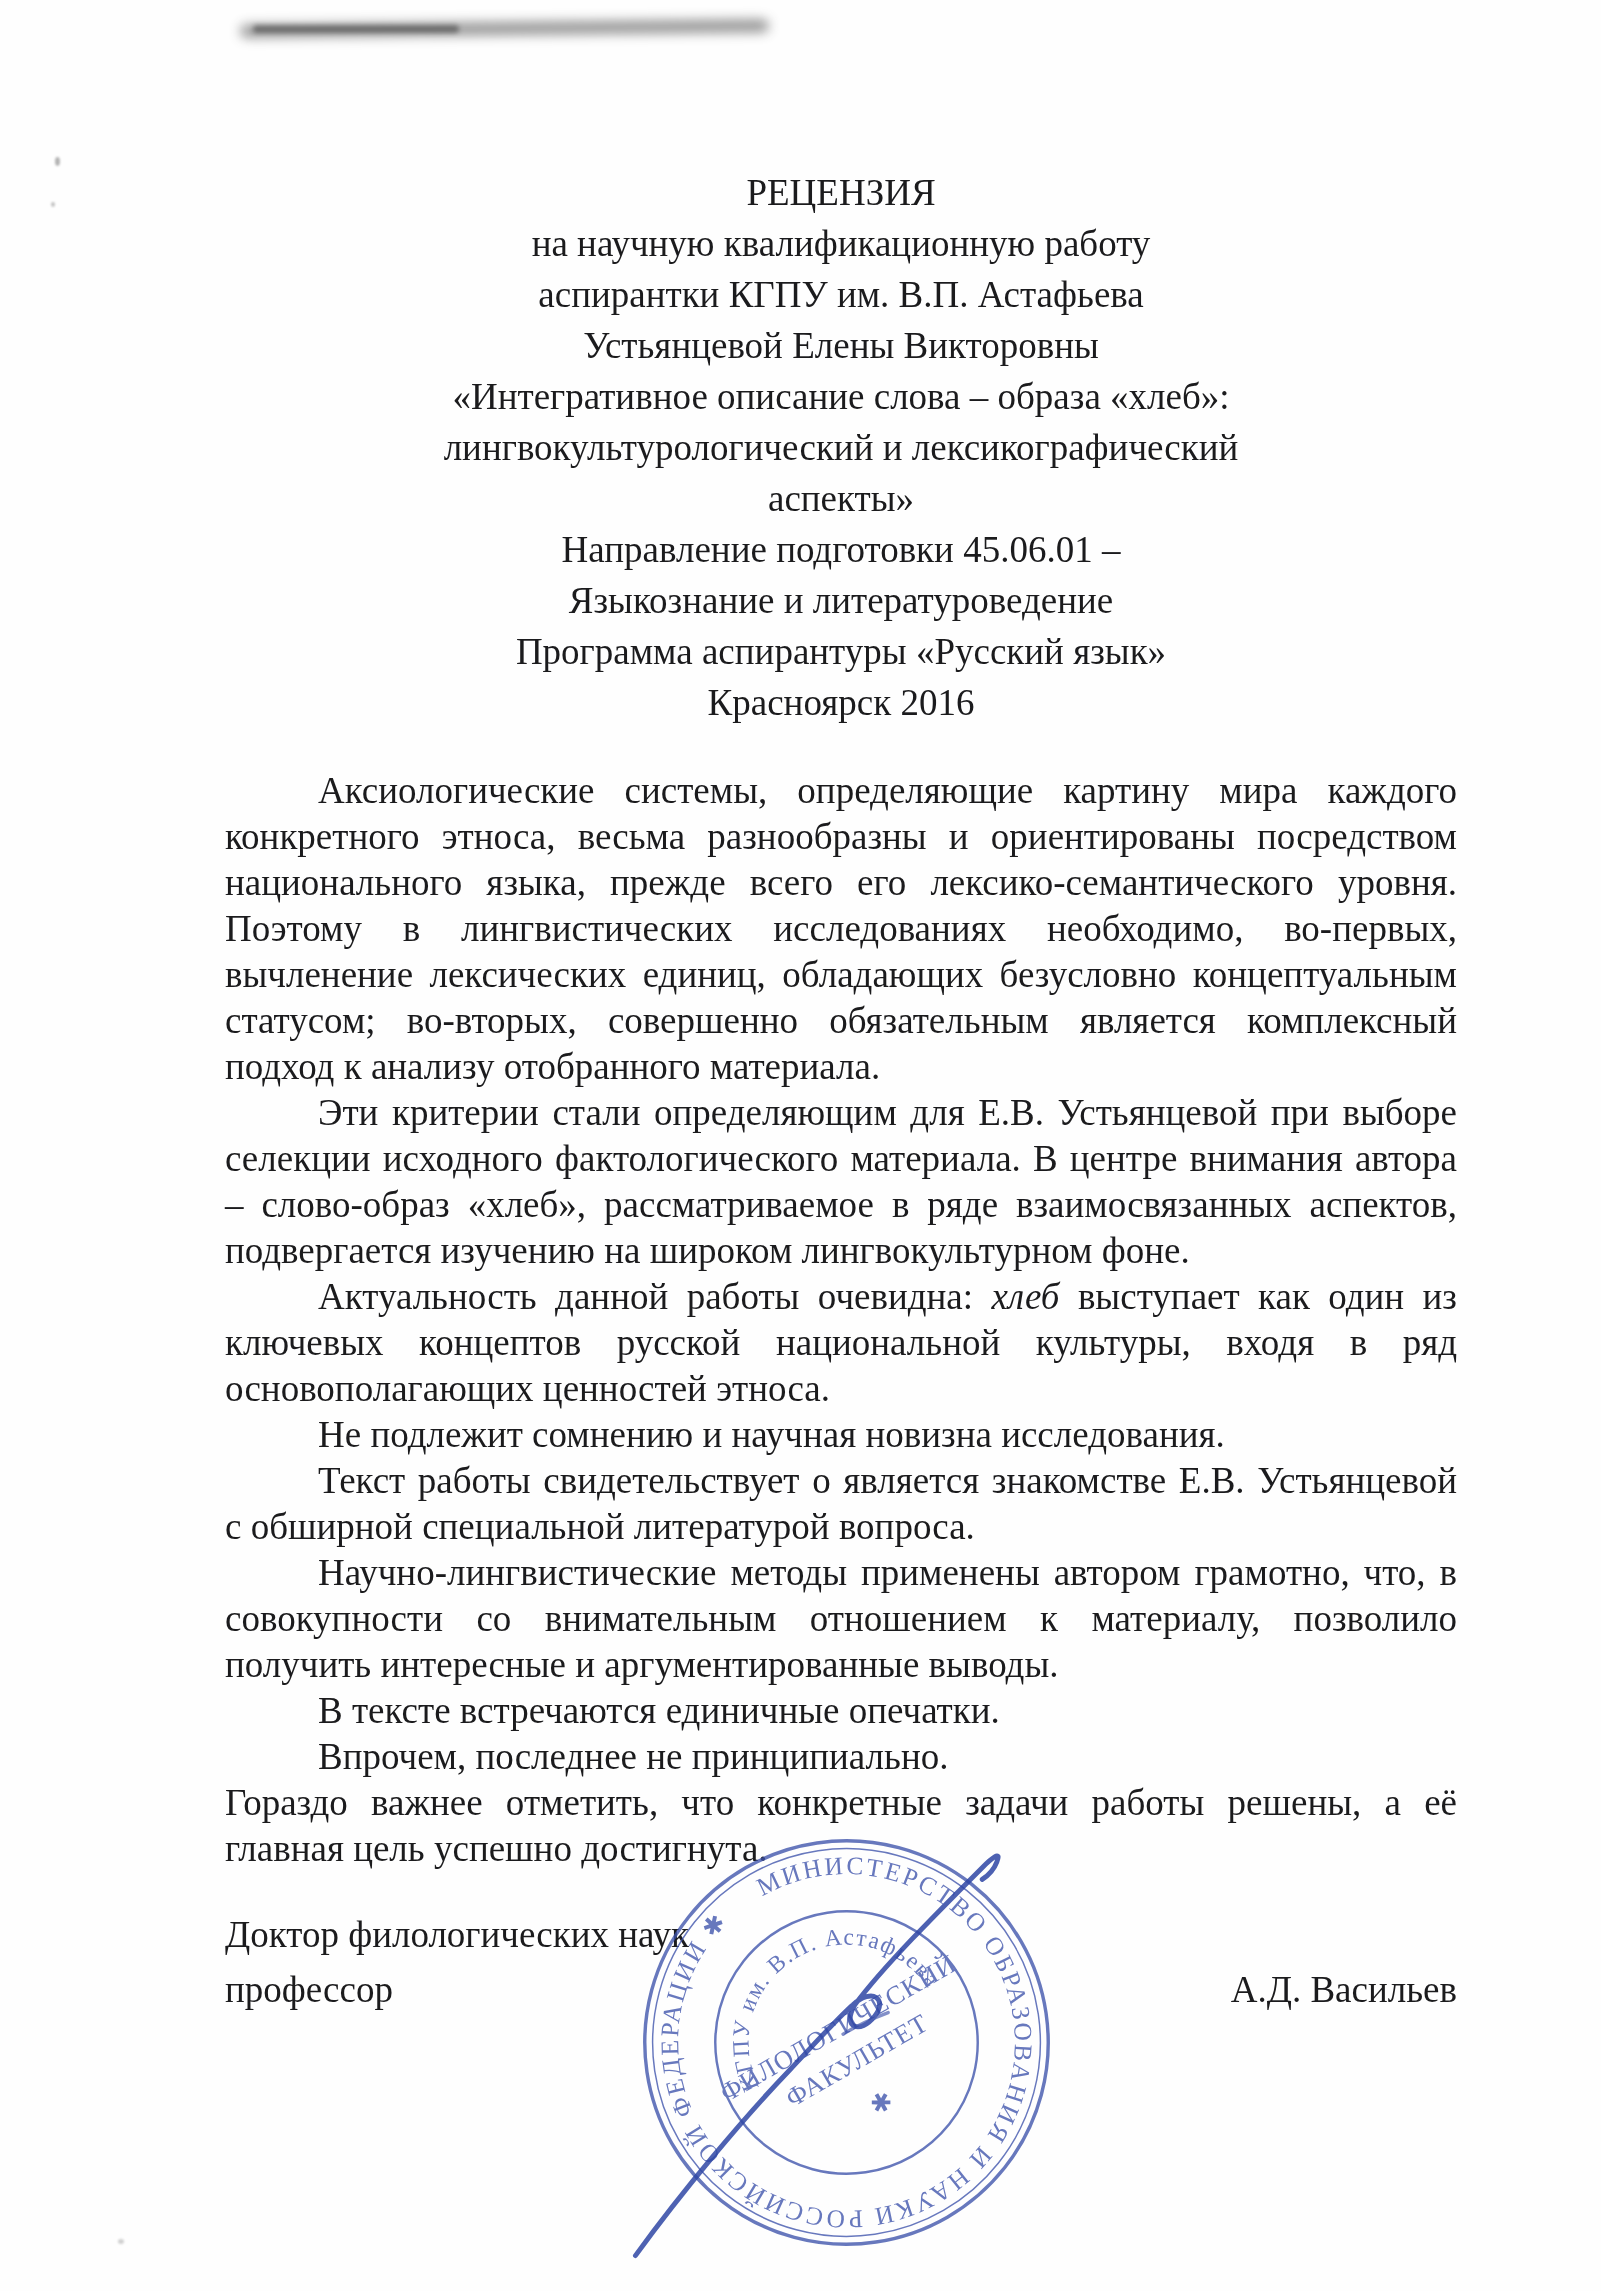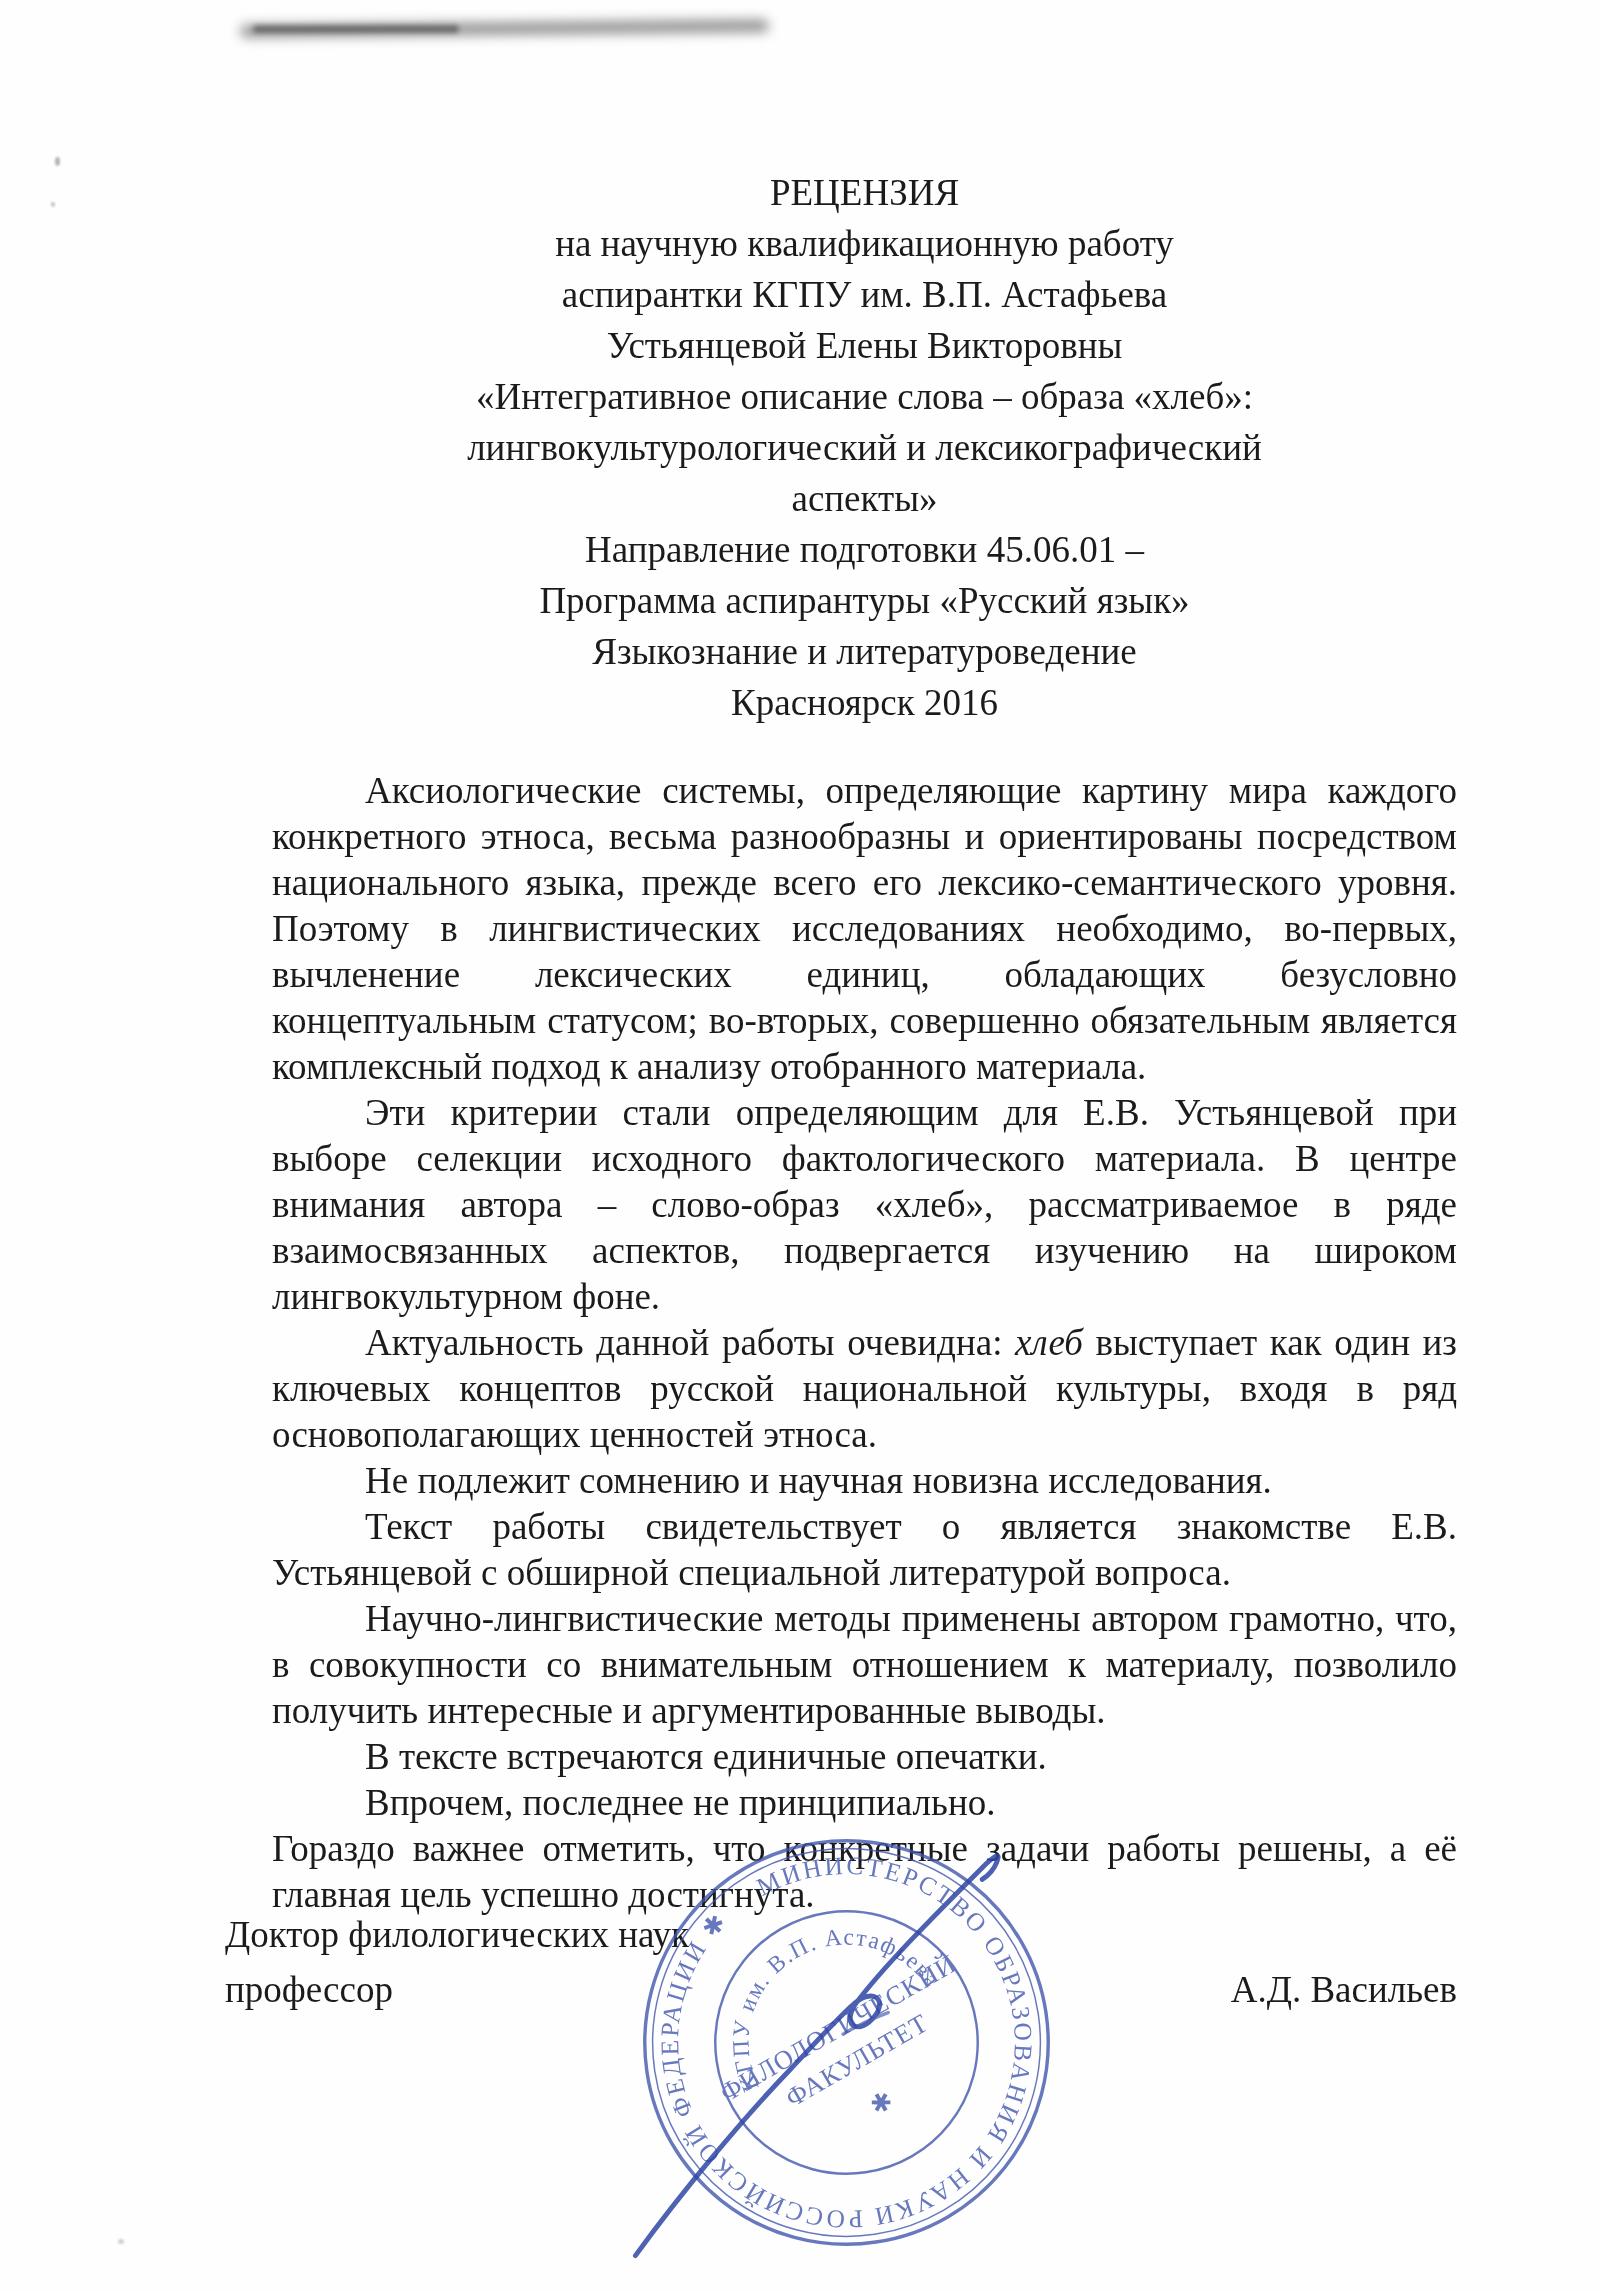--- a/index.html
+++ b/index.html
@@ -11,21 +11,20 @@
     background: #fefefe;
     overflow: hidden;
     font-family: "Liberation Serif", serif;
     color: #1b1b1d;
   }
   .content {
     position: absolute;
     left: 225px;
     right: 145px;
     top: 167px;
-    margin-left: 47px;
   }
   .header-block {
     text-align: center;
     font-size: 37px;
     line-height: 51px;
   }
   .body-block {
     margin-top: 40px;
     font-size: 37px;
     line-height: 46px;
@@ -97,22 +96,22 @@
 
     <div class="header-block">
       <div>РЕЦЕНЗИЯ</div>
       <div>на научную квалификационную работу</div>
       <div>аспирантки КГПУ им. В.П. Астафьева</div>
       <div>Устьянцевой Елены Викторовны</div>
       <div>«Интегративное описание слова – образа «хлеб»:</div>
       <div>лингвокультурологический и лексикографический</div>
       <div>аспекты»</div>
       <div>Направление подготовки 45.06.01 –</div>
+      <div>Языкознание и литературоведение</div>
       <div>Программа аспирантуры «Русский язык»</div>
-      <div>Языкознание и литературоведение</div>
       <div>Красноярск 2016</div>
     </div>
 
     <div class="body-block">
       <p class="para">Аксиологические системы, определяющие картину мира каждого конкретного этноса, весьма разнообразны и ориентированы посредством национального языка, прежде всего его лексико-семантического уровня. Поэтому в лингвистических исследованиях необходимо, во-первых, вычленение лексических единиц, обладающих безусловно концептуальным статусом; во-вторых, совершенно обязательным является комплексный подход к анализу отобранного материала.</p>
       <p class="para">Эти критерии стали определяющим для Е.В. Устьянцевой при выборе селекции исходного фактологического материала. В центре внимания автора – слово-образ «хлеб», рассматриваемое в ряде взаимосвязанных аспектов, подвергается изучению на широком лингвокультурном фоне.</p>
       <p class="para"><span>Актуальность данной работы очевидна: </span><em>хлеб</em><span> выступает как один из ключевых концептов русской национальной культуры, входя в ряд основополагающих ценностей этноса.</span></p>
       <p class="para">Не подлежит сомнению и научная новизна исследования.</p>
       <p class="para">Текст работы свидетельствует о является знакомстве Е.В. Устьянцевой с обширной специальной литературой вопроса.</p>
       <p class="para">Научно-лингвистические методы применены автором грамотно, что, в совокупности со внимательным отношением к материалу, позволило получить интересные и аргументированные выводы.</p>

